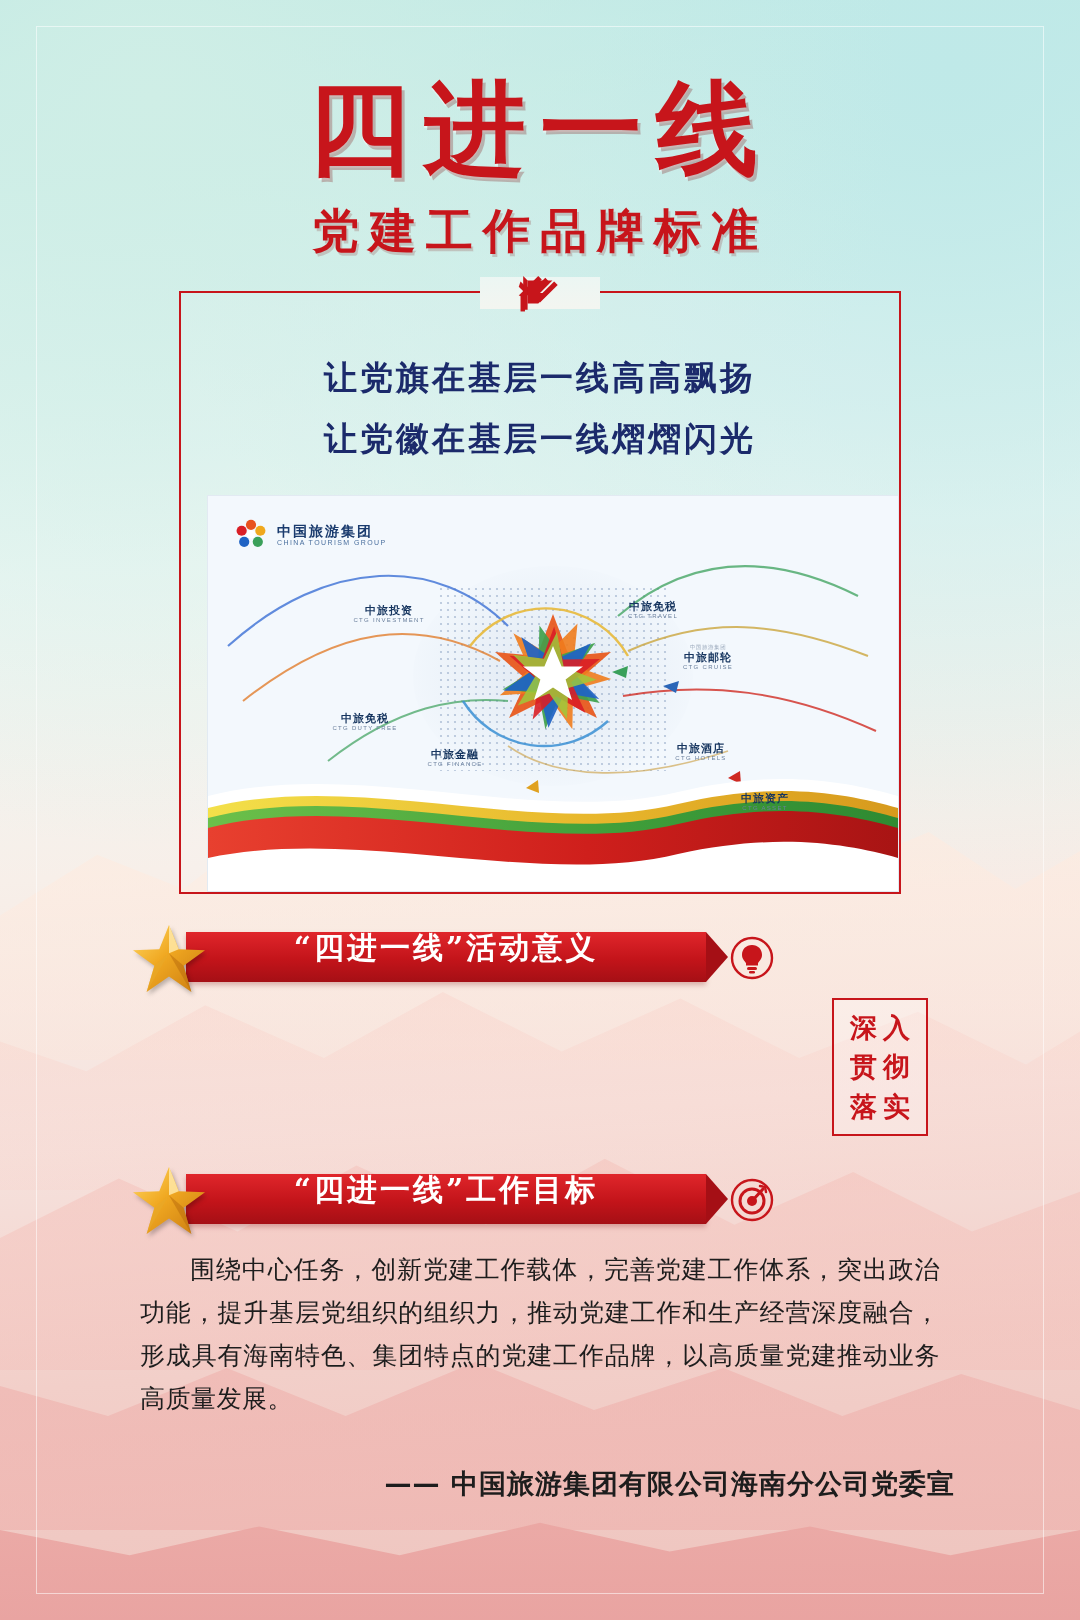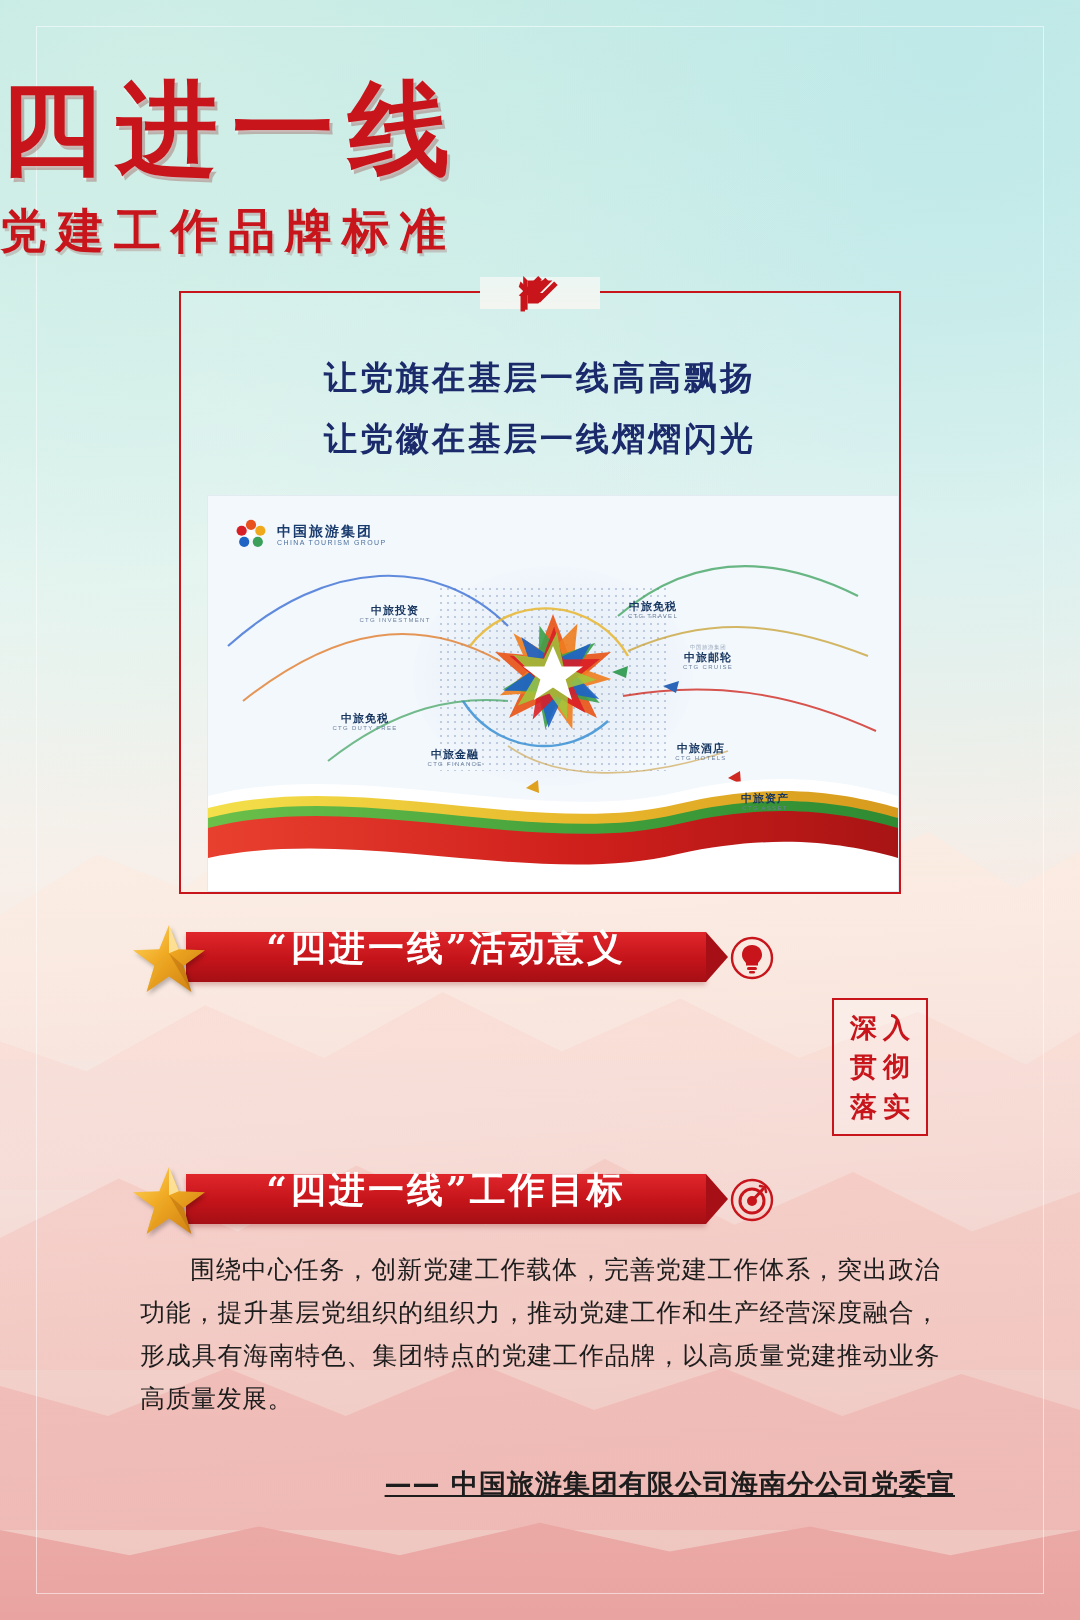--- a/index.html
+++ b/index.html
@@ -32,21 +32,21 @@
   .mtn5{bottom:0;height:180px;
     background:linear-gradient(180deg,rgba(236,168,164,.8),rgba(232,158,156,.85));
     clip-path:polygon(0% 50%,12% 64%,24% 48%,37% 64%,50% 46%,62% 62%,75% 48%,88% 64%,100% 50%,100% 100%,0% 100%);}
   .frameborder{
     position:absolute;left:36px;top:26px;right:36px;bottom:26px;
     border:1px solid rgba(255,255,255,.55);pointer-events:none;
   }
   .content{position:relative;z-index:5;}
 
   
-  .title-wrap{padding-top:72px;}
+  .title-wrap{text-align:center;padding-top:72px;}
   .main-title{
     font-family:"DejaVu Serif","Liberation Serif",serif;
     font-size:102px;font-weight:bold;letter-spacing:14px;
     color:#c7151b;
     text-shadow:3px 4px 0 rgba(120,0,0,.25), 0 2px 1px rgba(255,255,255,.5);
     line-height:1.1;
   }
   .sub-title{
     font-family:"DejaVu Serif","Liberation Serif",serif;
     font-size:47px;font-weight:bold;letter-spacing:10px;
@@ -101,21 +101,21 @@
     background:linear-gradient(180deg,#e0262b 0%,#c3141a 55%,#a50f15 100%);
     box-shadow:0 3px 5px rgba(120,0,0,.25);
   }
   .sec-banner:after{
     content:"";position:absolute;right:-22px;top:0;border-style:solid;
     border-width:25px 0 25px 22px;border-color:transparent transparent transparent #a50f15;
   }
   .sec-title{
     position:absolute;left:56px;top:12px;width:520px;height:33px;
     display:flex;align-items:center;justify-content:center;
-    color:#fff;font-size:36px;font-weight:bold;letter-spacing:3px;
+    color:#fff;font-size:30px;font-weight:bold;letter-spacing:3px;
     font-family:"DejaVu Serif","Liberation Serif",serif;z-index:4;
   }
   .sec-icon{position:absolute;left:600px;top:16px;width:44px;height:44px;z-index:4;}
 
   
   .meaning{
     margin:6px auto 0;width:820px;display:flex;align-items:stretch;gap:0;justify-content:flex-end;
   }
   .m-left{
     width:96px;border:2px solid #c7151b;box-sizing:border-box;
@@ -148,21 +148,20 @@
     margin:14px auto 0;width:800px;
     font-size:25px;line-height:1.72;color:#1d1d1d;letter-spacing:.5px;
     text-align:justify;
     font-family:"DejaVu Sans","Liberation Sans",sans-serif;
   }
   .goal-text p{margin:0;text-indent:2em;}
   .signature{
     margin:46px auto 0;width:860px;text-align:right;padding-right:30px;
     font-size:27px;color:#1d1d1d;letter-spacing:1px;font-weight:bold;
     font-family:"DejaVu Serif","Liberation Serif",serif;
-    text-decoration:underline;
   }
 </style>
 </head>
 <body>
 
 <div class="poster">
   <div class="mtn mtn1"></div>
   <div class="mtn mtn2"></div>
   <div class="mtn mtn3"></div>
   <div class="mtn mtn4"></div>
@@ -277,21 +276,21 @@
                 <circle cx="9" cy="15" r="6" fill="#d91f26"></circle>
                 <circle cx="20" cy="19" r="5" fill="#ffffff"></circle>
               </g>
             </svg>
             <div class="ctg-name">
               <div class="ctg-cn">中国旅游集团</div>
               <div class="ctg-en">CHINA TOURISM GROUP</div>
             </div>
           </div>
 
-          <div class="node" style="left:142px;top:108px;width:90px;">
+          <div class="node" style="left:136px;top:108px;width:90px;">
             <div class="cn">中旅投资</div>
             <div class="en">CTG INVESTMENT</div>
           </div>
           <div class="node" style="left:400px;top:104px;width:90px;">
             <div class="cn">中旅免税</div>
             <div class="en">CTG TRAVEL</div>
           </div>
           <div class="node" style="left:450px;top:148px;width:100px;">
             <div class="tag">中国旅游集团</div>
             <div class="cn">中旅邮轮</div>

